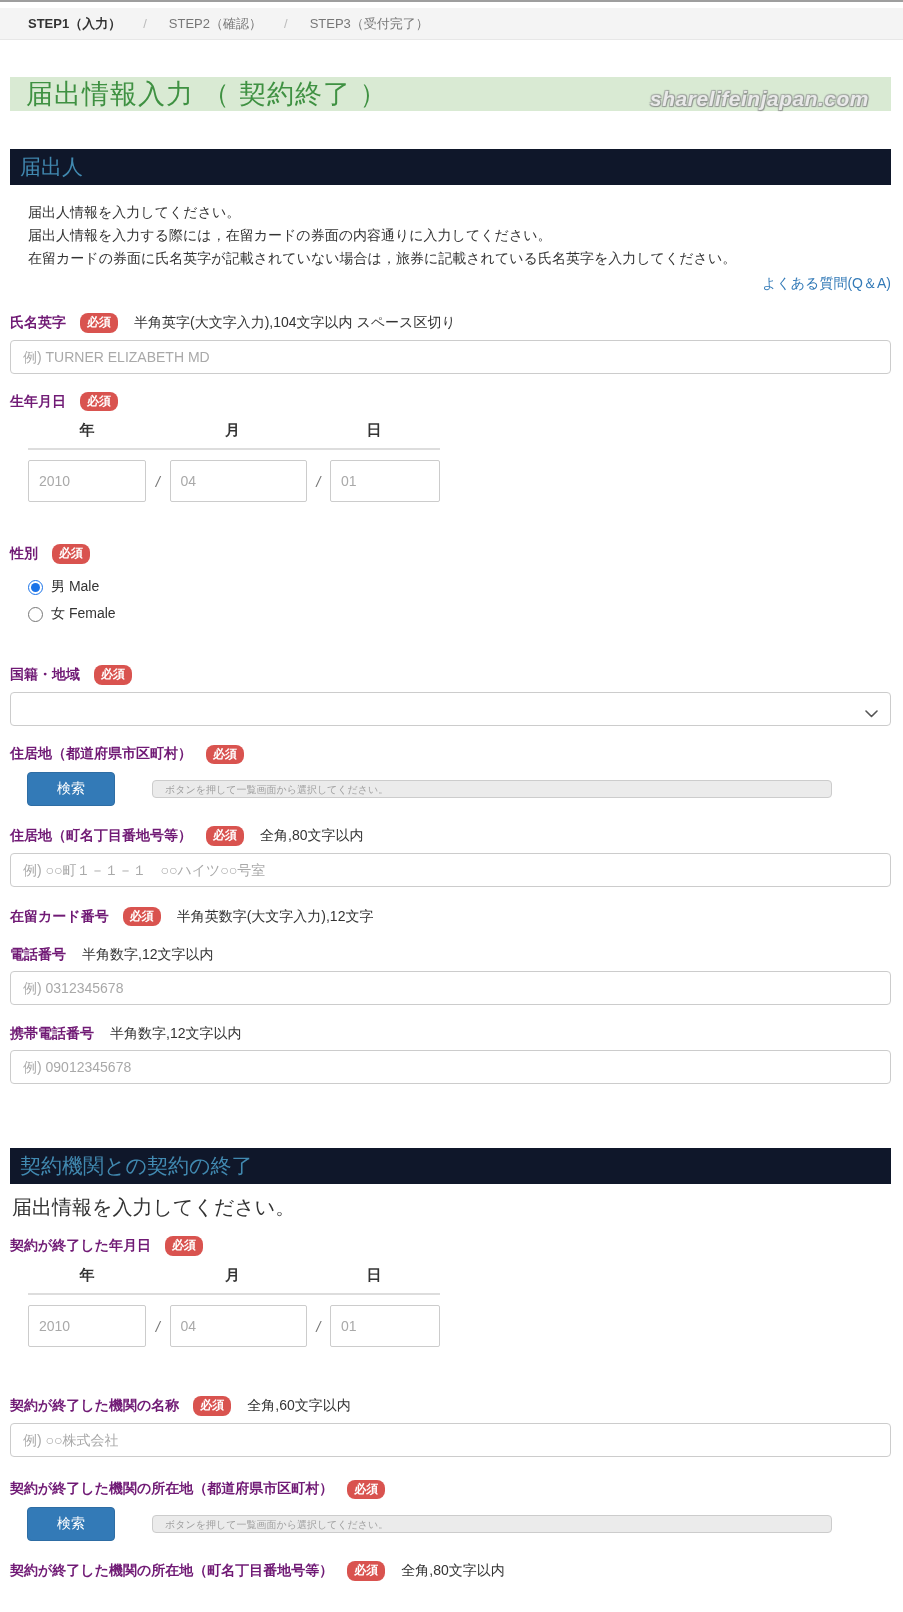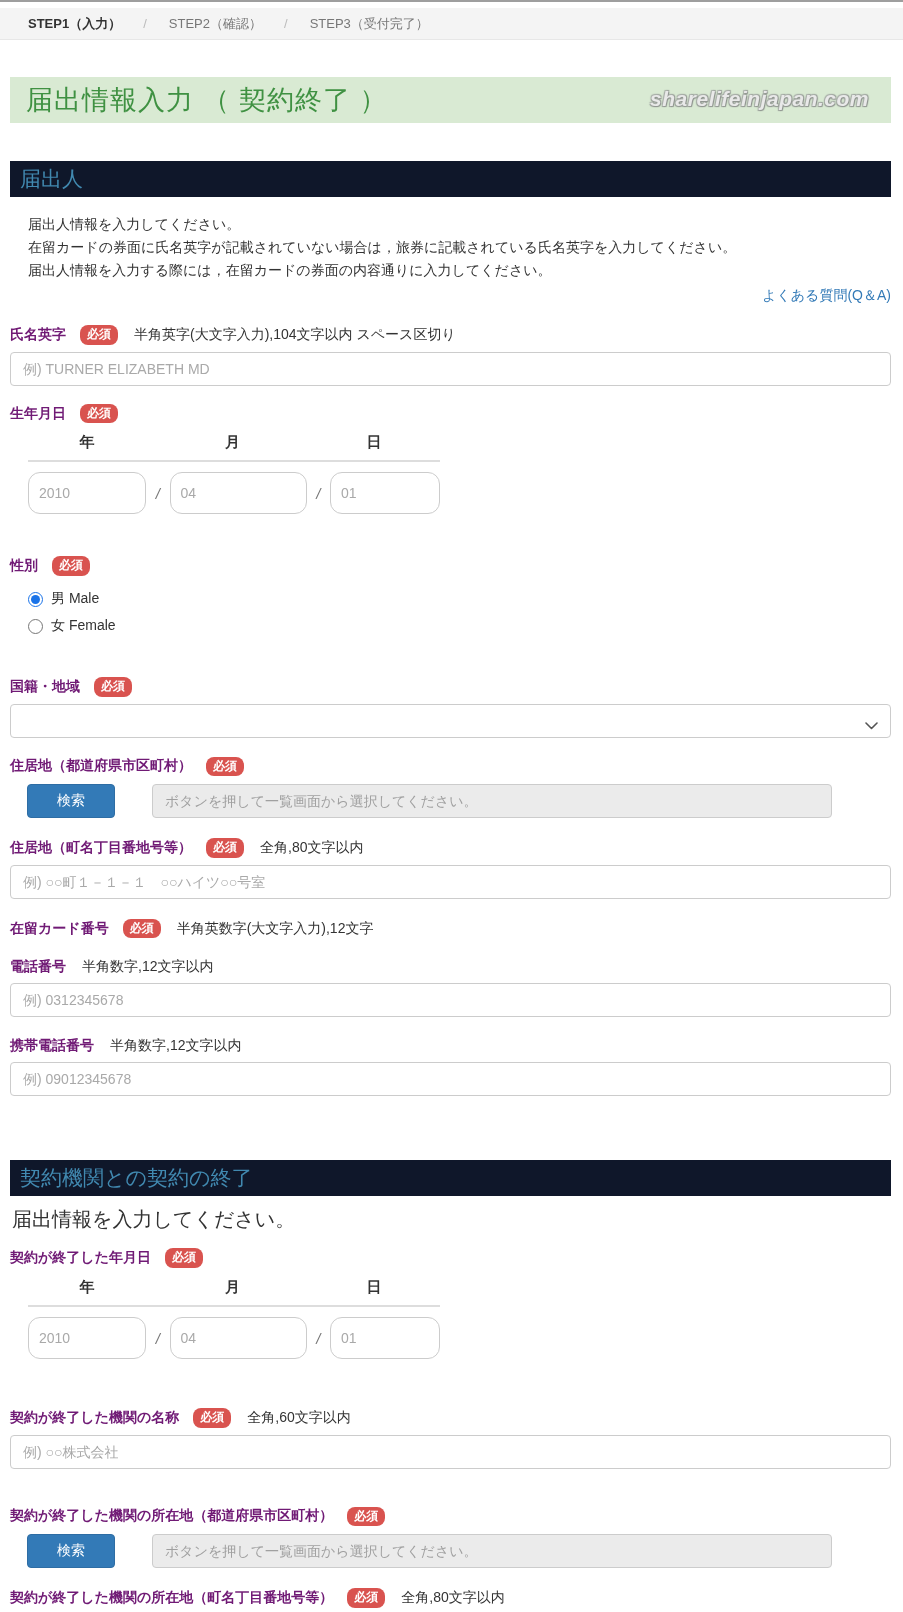--- a/index.html
+++ b/index.html
@@ -26,21 +26,21 @@
   .topbar .step { color: #777; }
   .topbar .step.active { color: #333; font-weight: bold; }
   .topbar .sep { color: #bbb; margin: 0 22px; }
 
   .container { margin: 0 12px 0 10px; }
 
   
   .title-bar {
     margin-top: 37px;
     background: #d9ead3;
-    height: 46px;
+    height: 34px;
     display: flex;
     align-items: center;
     padding: 0 16px;
     position: relative;
   }
   .title-bar .page-title {
     font-size: 27px;
     color: #3f9142;
     font-weight: normal;
     letter-spacing: 1px;
@@ -107,21 +107,21 @@
 
   
   .date-group { margin: 10px 0 0 18px; width: 412px; }
   .date-head { display: flex; border-bottom: 2px solid #ddd; padding-bottom: 8px; }
   .date-head .dh { font-size: 15px; font-weight: bold; text-align: center; }
   .dh.c1 { width: 118px; } .dh.s { width: 30px; } .dh.c2 { width: 113px; } .dh.c3 { width: 110px; }
   .date-body { display: flex; align-items: center; margin-top: 10px; }
   .date-input {
     height: 32px;
     border: 1px solid #ccc;
-    border-radius: 12px;
+    border-radius: 2px;
     padding: 20px 10px;
     font-size: 14px;
     color: #555;
     outline: none;
     font-family: inherit;
   }
   .date-input::placeholder { color: #a9a9a9; opacity: 1; }
   .date-input.year { width: 118px; }
   .date-input.month { width: 137px; }
   .date-input.day { width: 110px; }
@@ -154,26 +154,26 @@
     border: 1px solid #2e6da4;
     border-radius: 4px;
     color: #fff;
     font-size: 14px;
     cursor: pointer;
     font-family: inherit;
   }
   .pref-display {
     margin-left: 37px;
     width: 680px;
-    height: 34px;
+    height: 18px;
     background: #ebebeb;
     border: 1px solid #ccc;
     border-radius: 4px;
     padding: 6px 12px;
-    font-size: 14px;
+    font-size: 10px;
     color: #999;
     font-family: inherit;
   }
   .pref-display::placeholder { color: #a0a0a0; opacity: 1; }
 
   .sub-instruction { margin: 10px 0 0 2px; font-size: 20px; color: #333; }
 </style>
 </head>
 <body>
 
@@ -191,22 +191,22 @@
 
   <div class="title-bar">
     <h1 class="page-title">届出情報入力 （ 契約終了 ）</h1>
     <span class="watermark">sharelifeinjapan.com</span>
   </div>
 
   <h2 class="section-header">届出人</h2>
 
   <div class="instructions">
     <div>届出人情報を入力してください。</div>
+    <div>届出人情報を入力する際には，在留カードの券面の内容通りに入力してください。</div>
     <div>在留カードの券面に氏名英字が記載されていない場合は，旅券に記載されている氏名英字を入力してください。</div>
-    <div>届出人情報を入力する際には，在留カードの券面の内容通りに入力してください。</div>
   </div>
 
   <div class="faq-row">
     <a class="faq-link">よくある質問(Q＆A)</a>
   </div>
 
   <div class="field">
     <div class="label-row">
       <span class="lbl">氏名英字</span>
       <span class="badge-required">必須</span>
@@ -342,21 +342,21 @@
 
   <div class="field" style="margin-top:49px;">
     <div class="label-row">
       <span class="lbl">契約が終了した機関の名称</span>
       <span class="badge-required">必須</span>
       <span class="hint">全角,60文字以内</span>
     </div>
     <input class="text-input" type="text" placeholder="例) ○○株式会社" style="">
   </div>
 
-  <div class="field" style="margin-top:38px;">
+  <div class="field" style="margin-top:23px;">
     <div class="label-row">
       <span class="lbl">契約が終了した機関の所在地（都道府県市区町村）</span>
       <span class="badge-required">必須</span>
     </div>
     <div class="search-row">
       <button class="btn-search">検索</button>
       <input class="pref-display" type="text" disabled="" placeholder="ボタンを押して一覧画面から選択してください。" style="">
     </div>
   </div>
 

